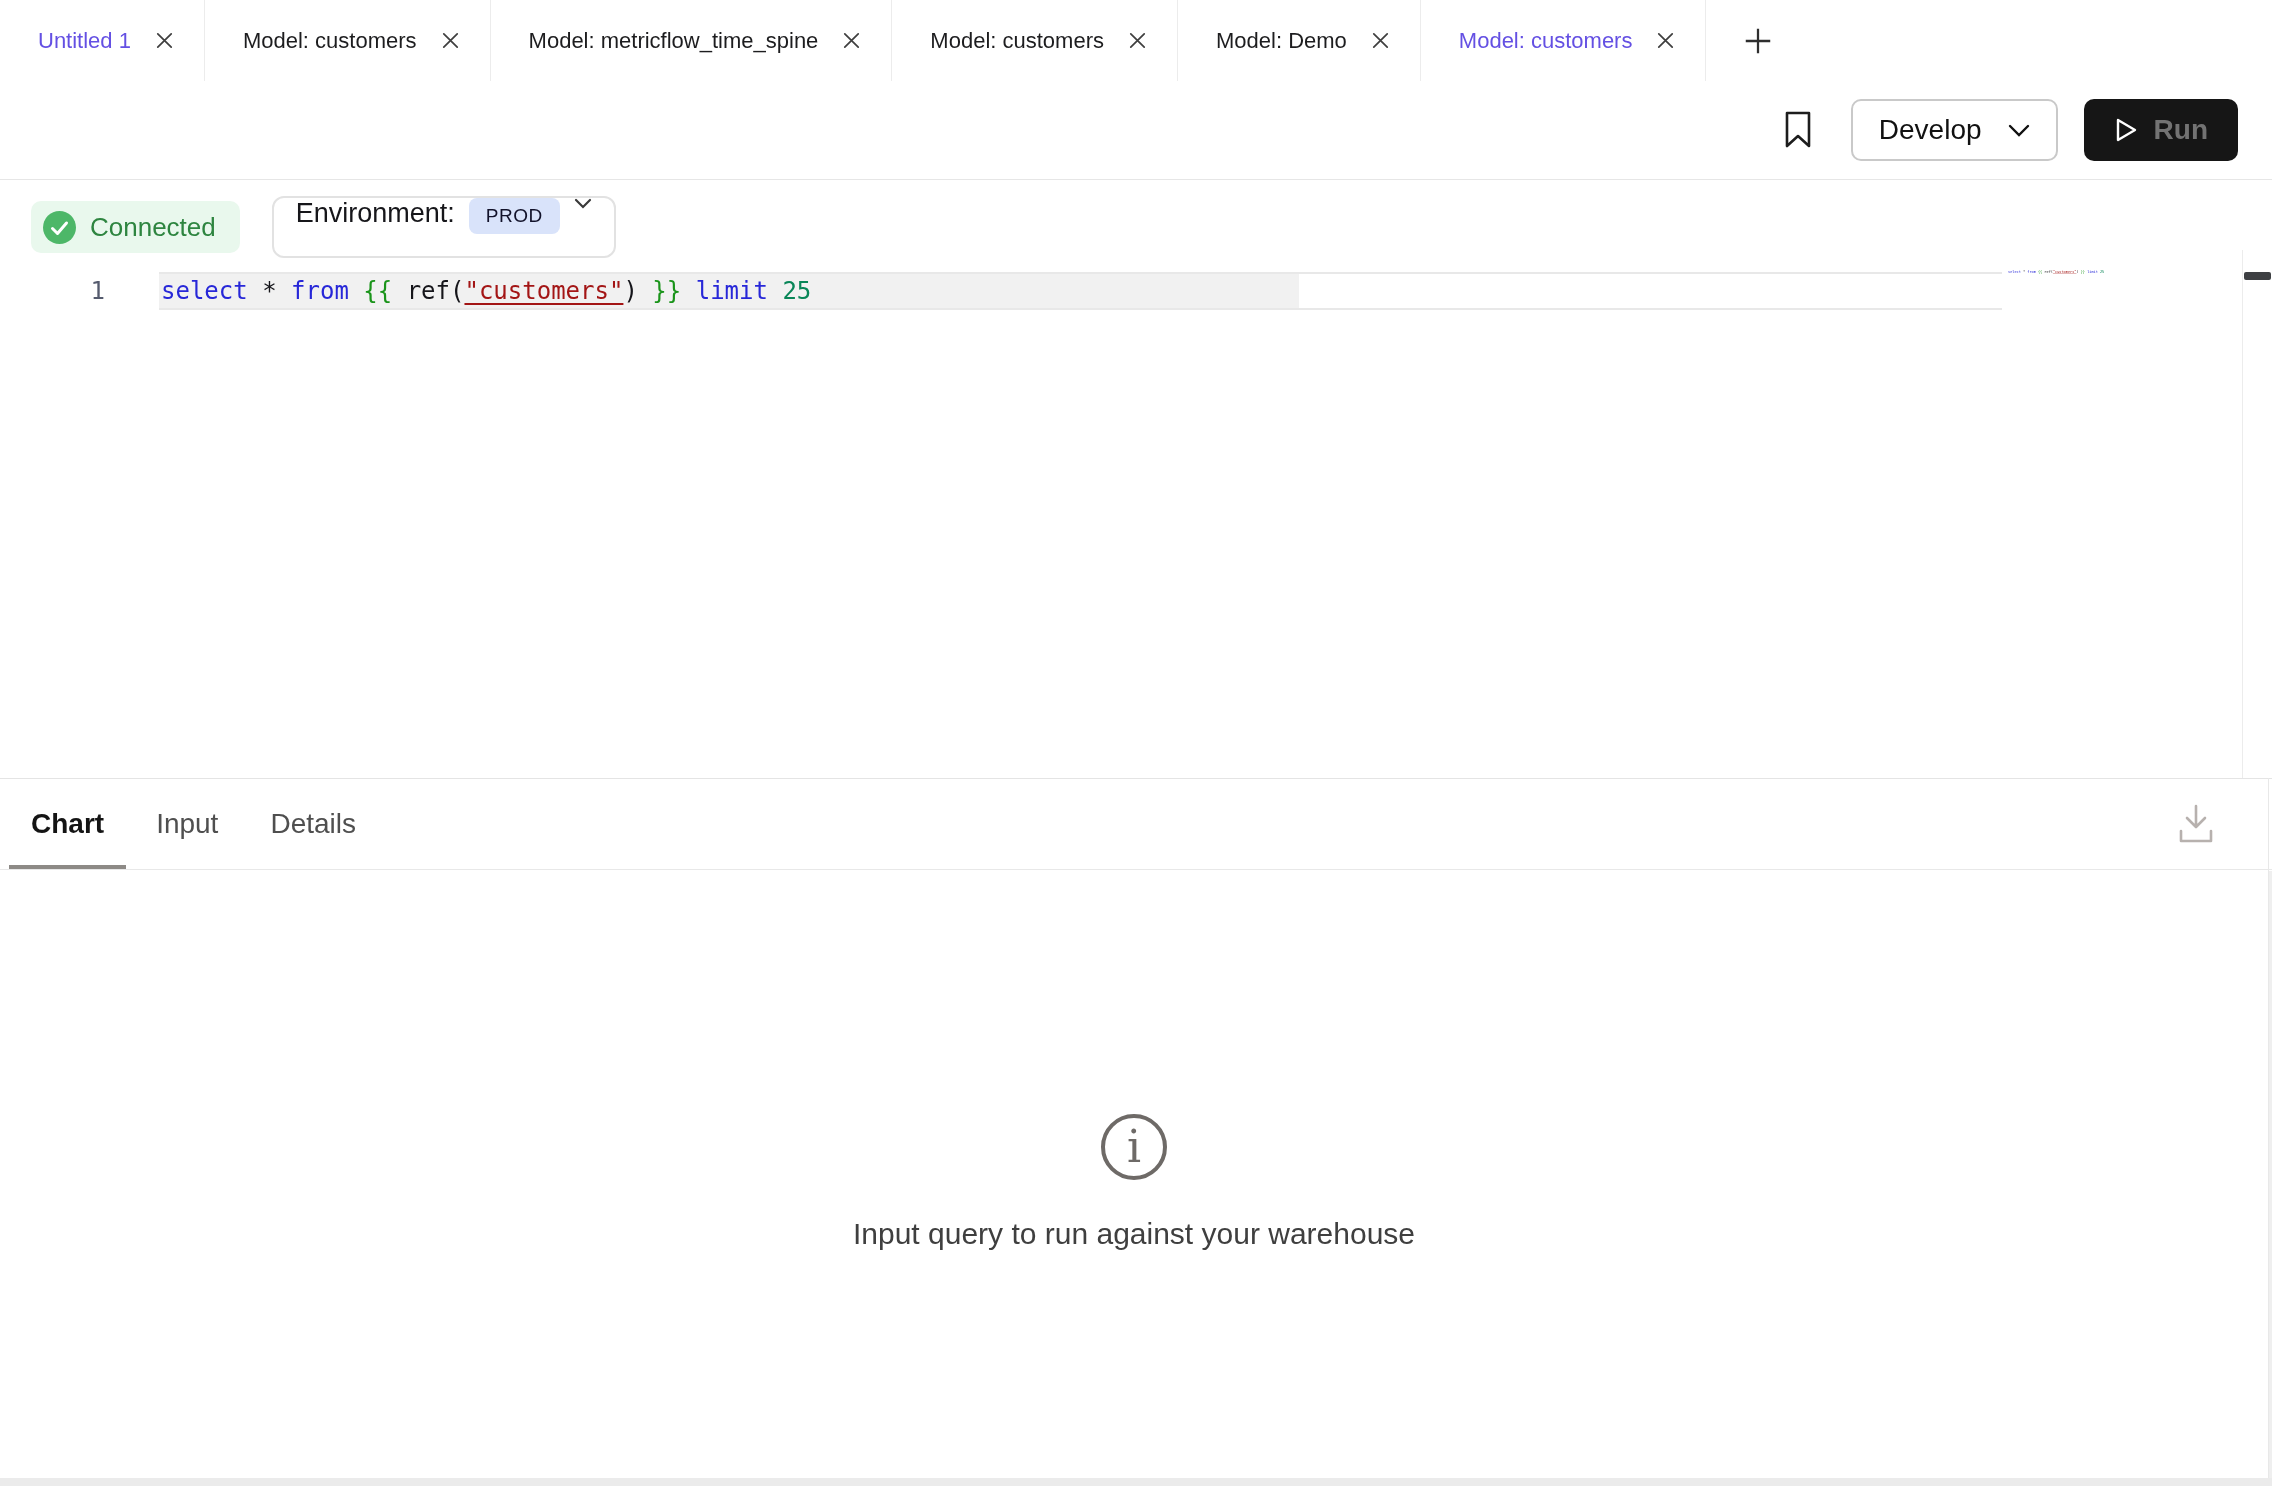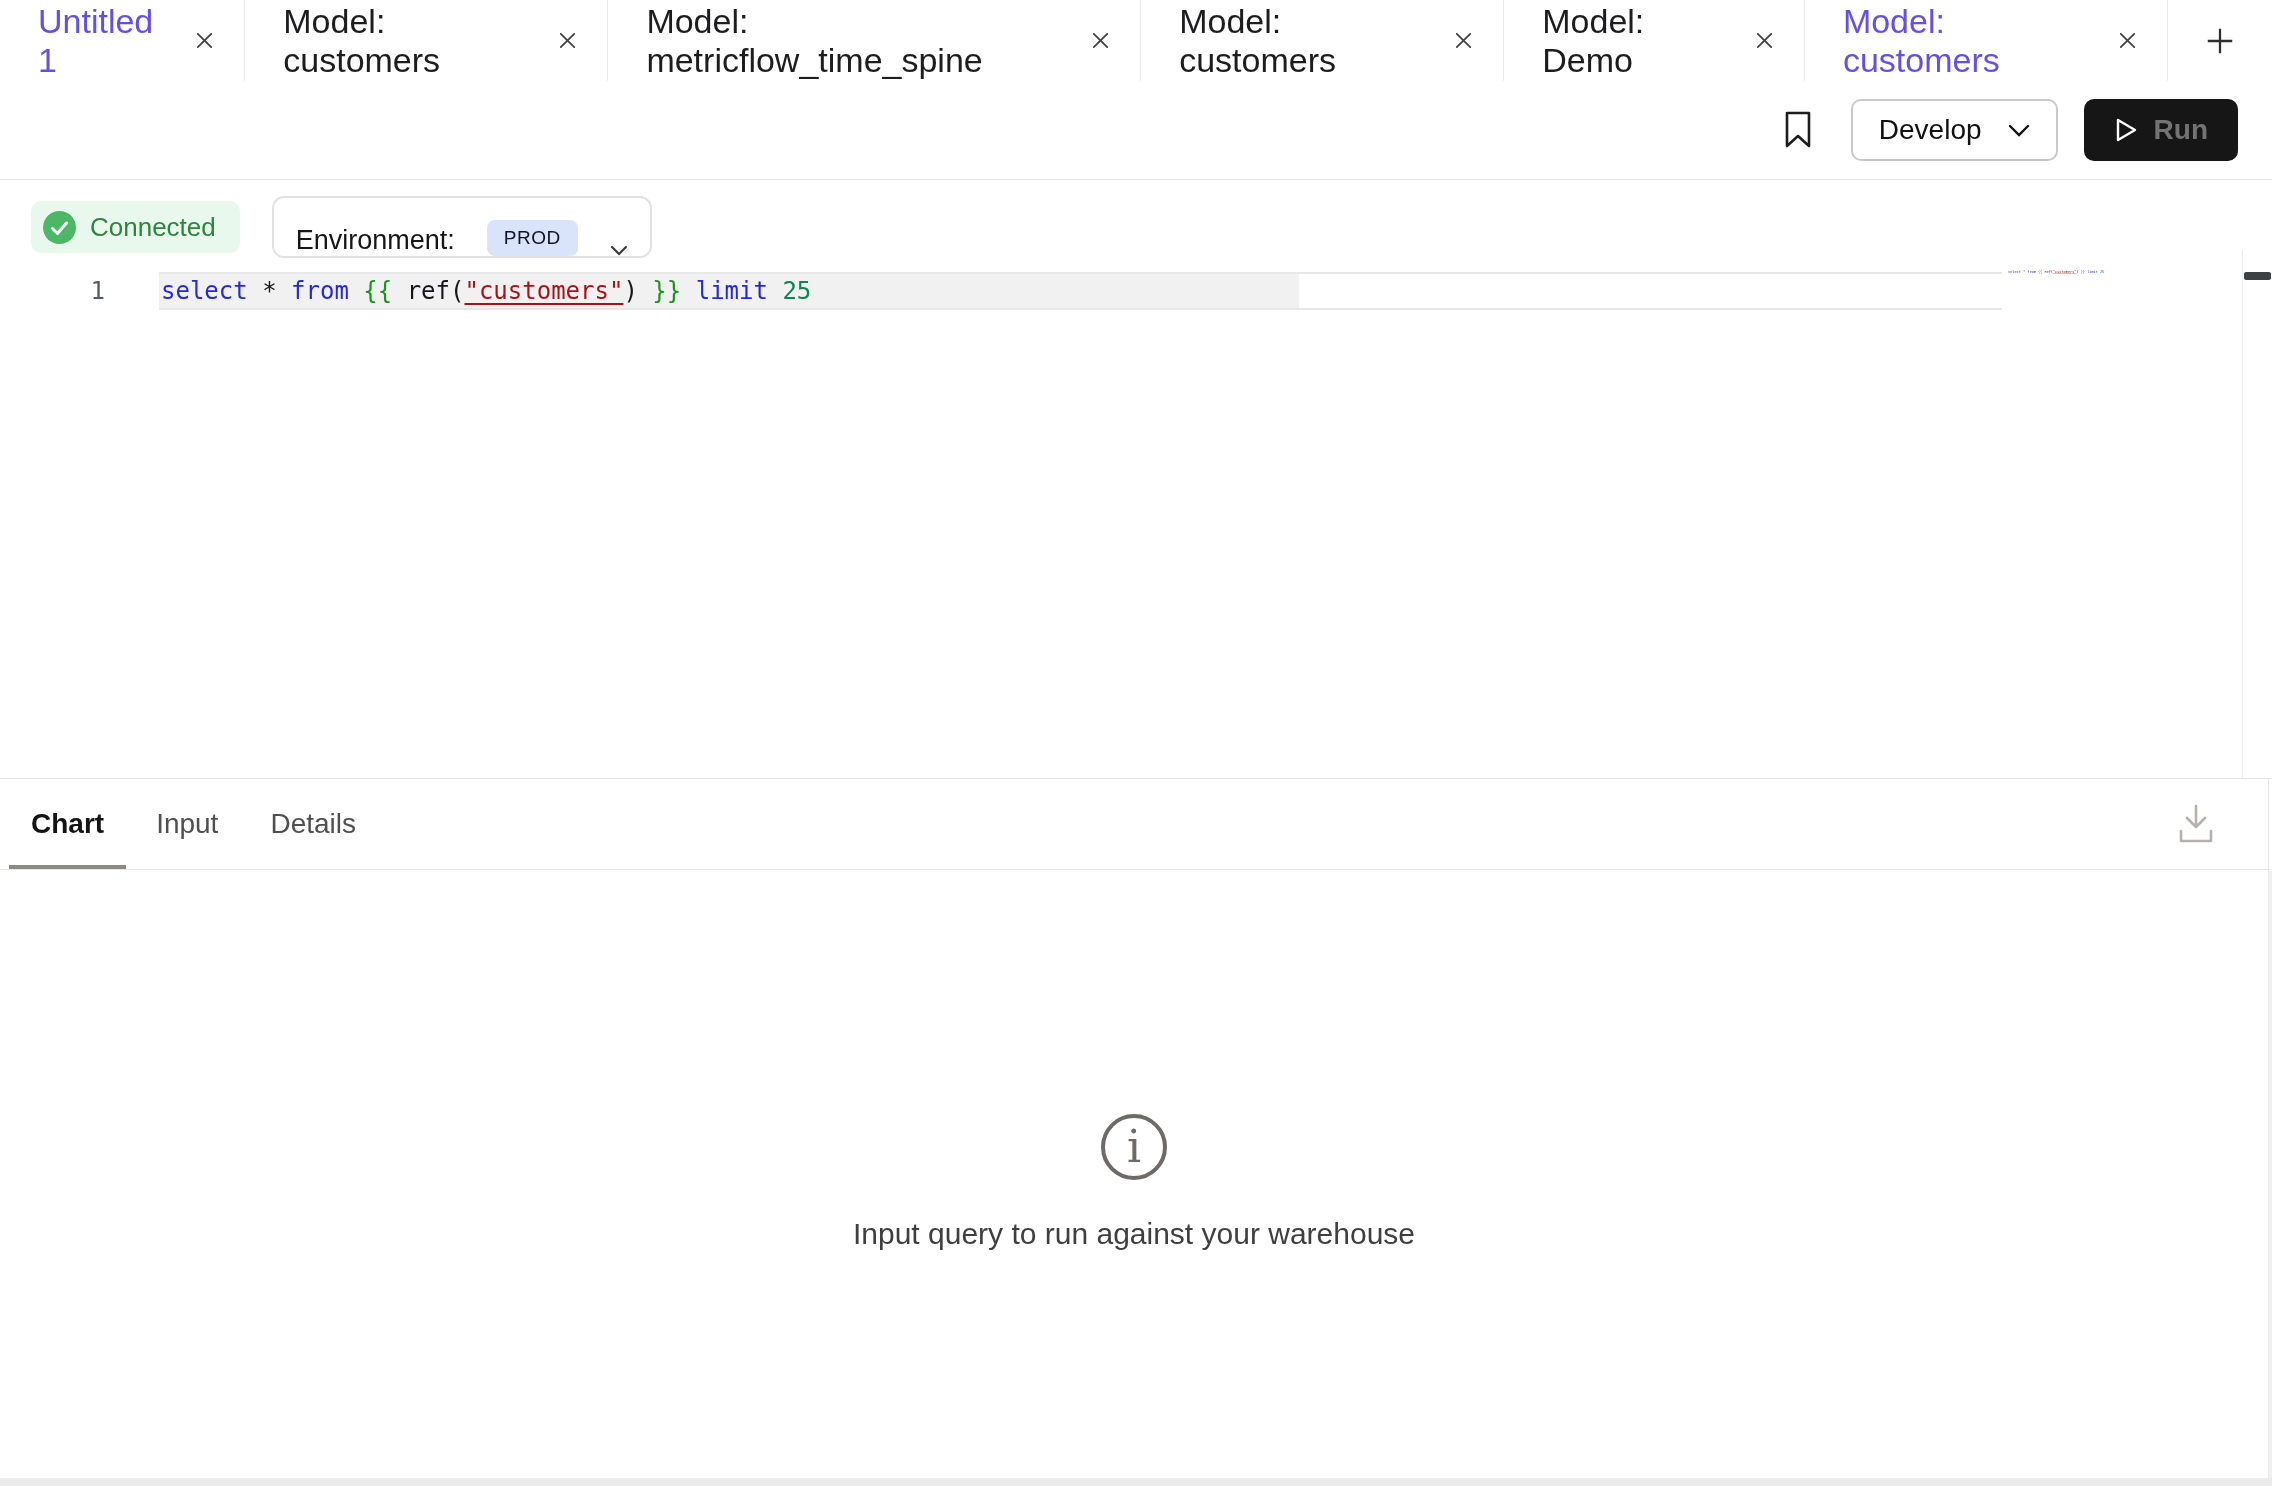--- a/index.html
+++ b/index.html
@@ -5,41 +5,41 @@
   html,body{margin:0;padding:0;}
   body{
     width:2272px;height:1486px;position:relative;background:#fff;
     font-family:"Liberation Sans",sans-serif;overflow:hidden;color:#1d1d1f;
   }
   
   .tabbar{position:absolute;top:0;left:0;right:0;height:81px;background:#fff;
     border-bottom:1px solid #e3e3e3;display:flex;align-items:stretch;}
   .tabs{display:flex;align-items:stretch;}
   .tab{display:flex;align-items:center;gap:22px;padding:0 28px 0 38px;
-    border-right:1px solid #ececec;font-size:34px;color:#1d1d1f;cursor:pointer;background:#fff;}
+    border-right:1px solid #ececec;font-size:22px;color:#1d1d1f;cursor:pointer;background:#fff;}
   .tab.modified .tab-label{color:var(--accent);}
   .tab-close{display:flex;align-items:center;}
   .new-tab{display:flex;align-items:center;justify-content:center;padding:0 36px;
     background:none;border:none;cursor:pointer;}
   
   .toolbar{position:absolute;top:81px;left:0;right:0;height:99px;background:#fff;
     border-bottom:1px solid #e6e6e6;display:flex;align-items:center;justify-content:flex-end;
     gap:26px;padding-right:34px;box-sizing:border-box;}
   .bookmark{display:flex;align-items:center;margin-right:12px;cursor:pointer;}
   .btn{display:flex;align-items:center;gap:26px;height:62px;border-radius:10px;
     font-size:28px;cursor:pointer;font-family:"Liberation Sans",sans-serif;}
   .develop-btn{background:#fff;border:2px solid #c9c9c9;padding:0 26px;color:#111;}
   .run-btn{background:var(--run-bg);border:none;padding:0 30px;color:#737373;font-weight:600;gap:16px;}
   
   .editor{position:absolute;top:181px;left:0;right:0;height:597px;background:#fff;}
   .status-row{position:absolute;top:15px;left:31px;display:flex;align-items:center;gap:32px;}
   .connected-badge{height:52px;padding:0 24px 0 12px;background:#e9f8ed;border-radius:10px;
     display:flex;align-items:center;gap:14px;color:var(--green);font-size:26px;font-weight:500;}
   .env-pill{height:62px;padding:0 22px;background:#fff;border:2px solid #e2e2e2;border-radius:12px;
-    display:flex;align-items:flex-end;gap:32px;font-size:27px;color:#16161a;cursor:pointer;box-sizing:border-box;}
+    display:flex;align-items:flex-start;gap:14px;font-size:27px;color:#16161a;cursor:pointer;box-sizing:border-box;}
   .prod-chip{background:var(--chip);border-radius:8px;padding:7px 17px;font-size:19px;
     font-weight:500;color:#12122a;letter-spacing:.5px;}
   
   .gutter-number{position:absolute;left:60px;top:91px;width:45px;height:38px;line-height:38px;
     text-align:right;font-family:"DejaVu Sans Mono",monospace;font-size:24px;color:#555b6e;}
   .line-highlight{position:absolute;left:159px;top:91px;width:1843px;height:38px;
     border-top:2px solid #e8e8e8;border-bottom:2px solid #e8e8e8;box-sizing:border-box;}
   .line-fill{position:absolute;left:0;top:0;bottom:0;width:1140px;background:#f1f1f1;}
   .code-line{position:relative;height:34px;line-height:34px;white-space:pre;
     font-family:"DejaVu Sans Mono",monospace;font-size:24px;padding-left:2px;}

